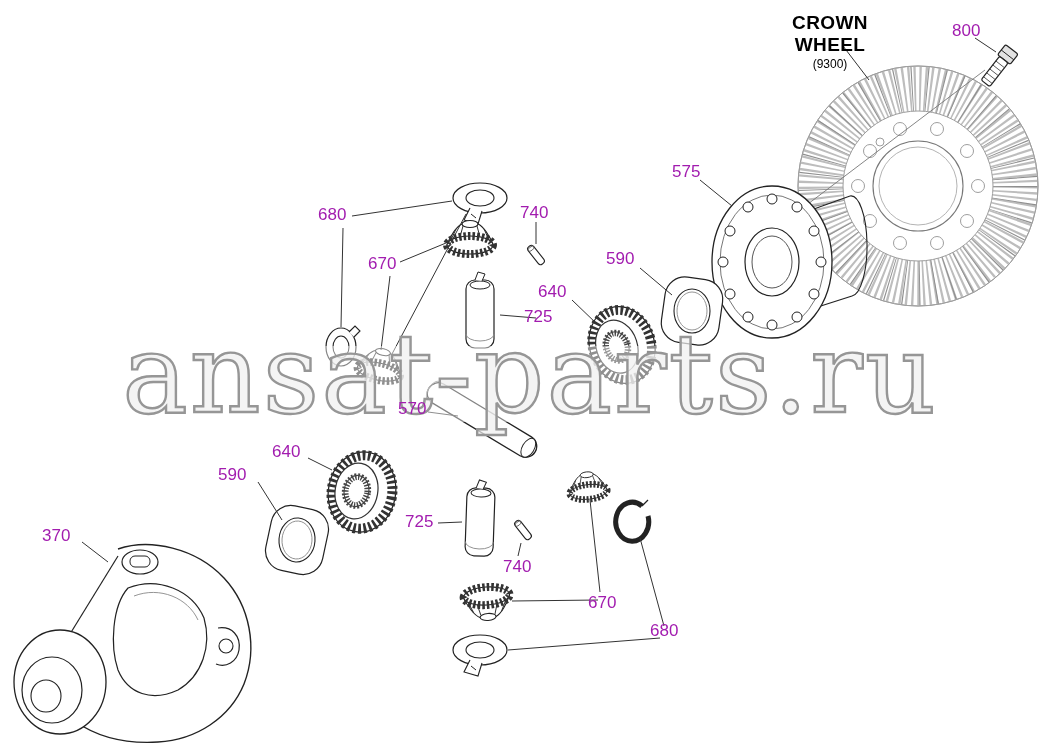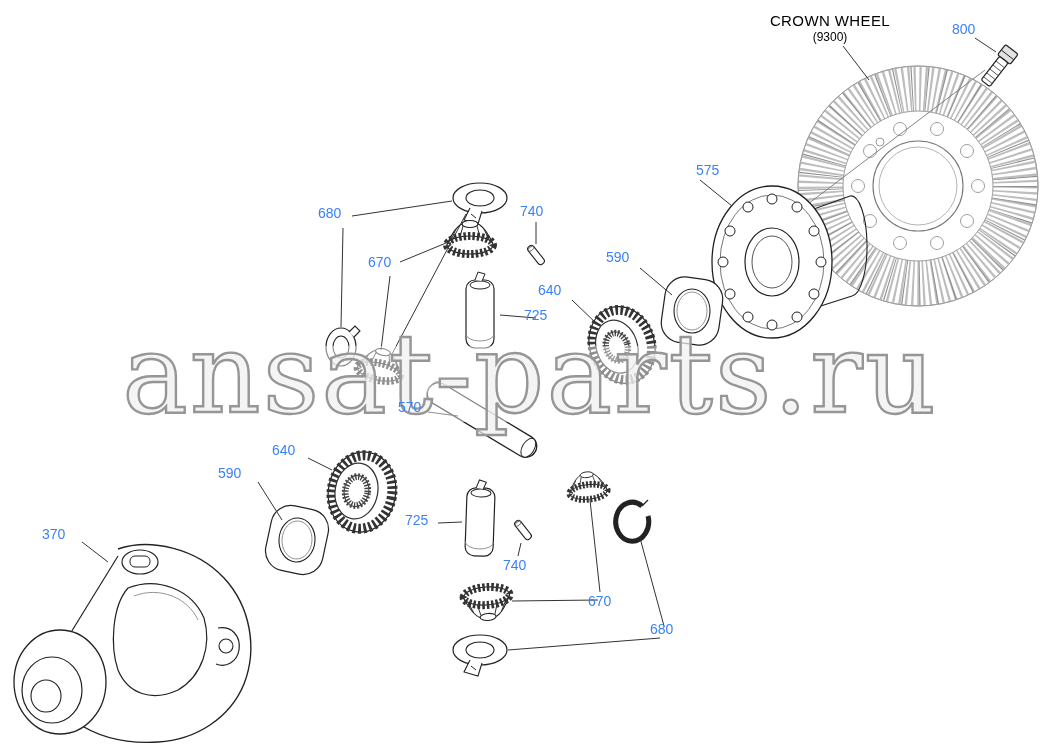--- a/index.html
+++ b/index.html
@@ -2,28 +2,28 @@
 <html><head>
 <meta charset="utf-8">
 <style>
   html,body{margin:0;padding:0;background:#fff;}
   .canvas{
     position:relative;width:1061px;height:756px;background:#ffffff;
     overflow:hidden;font-family:"Liberation Sans",sans-serif;
   }
   .canvas svg{position:absolute;left:0;top:0;}
   .plabel{
-    position:absolute;font-size:14px;color:#3b82f6;line-height:1;
+    position:absolute;font-size:17px;color:#a21caf;line-height:1;
     font-family:"Liberation Sans",sans-serif;white-space:nowrap;
   }
   .title-block{
     position:absolute;left:755px;top:12px;width:150px;text-align:center;
     color:#000;
   }
-  .title-line1{font-size:15px;letter-spacing:.4px;}
+  .title-line1{font-size:19px;letter-spacing:.4px;font-weight:bold;}
   .title-line2{font-size:12px;margin-top:1px;}
 </style>
 </head>
 <body>
 
 <div class="canvas">
 
   <svg width="1061" height="756" viewBox="0 0 1061 756">
 
     <defs>
@@ -210,21 +210,21 @@
       <text x="530" y="412" text-anchor="middle" font-family="DejaVu Serif, serif" font-size="110" letter-spacing="2" fill="#f0f0f0" fill-opacity="0.72" stroke="#969696" stroke-width="2.4">ansat-parts.ru</text>
     </g>
   </svg>
 
   <div class="title-block">
     <div class="title-line1">CROWN WHEEL</div>
     <div class="title-line2">(9300)</div>
   </div>
 
   <span class="plabel" style="left:952px;top:22px">800</span>
-  <span class="plabel" style="left:696px;top:163px">575</span>
+  <span class="plabel" style="left:672px;top:163px">575</span>
   <span class="plabel" style="left:318px;top:206px">680</span>
   <span class="plabel" style="left:520px;top:204px">740</span>
   <span class="plabel" style="left:368px;top:255px">670</span>
   <span class="plabel" style="left:606px;top:250px">590</span>
   <span class="plabel" style="left:538px;top:283px">640</span>
   <span class="plabel" style="left:524px;top:308px">725</span>
   <span class="plabel" style="left:398px;top:400px">570</span>
   <span class="plabel" style="left:272px;top:443px">640</span>
   <span class="plabel" style="left:218px;top:466px">590</span>
   <span class="plabel" style="left:42px;top:527px">370</span>

